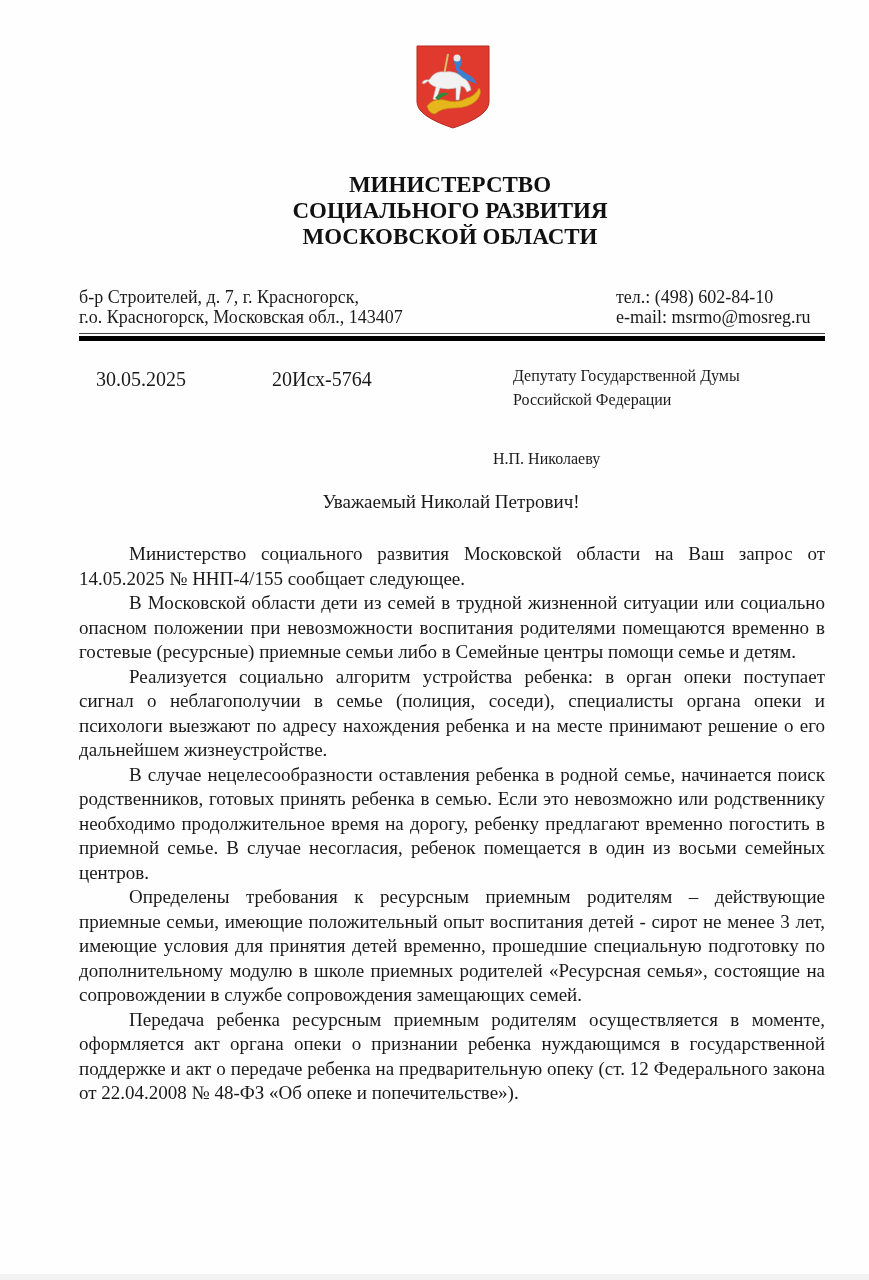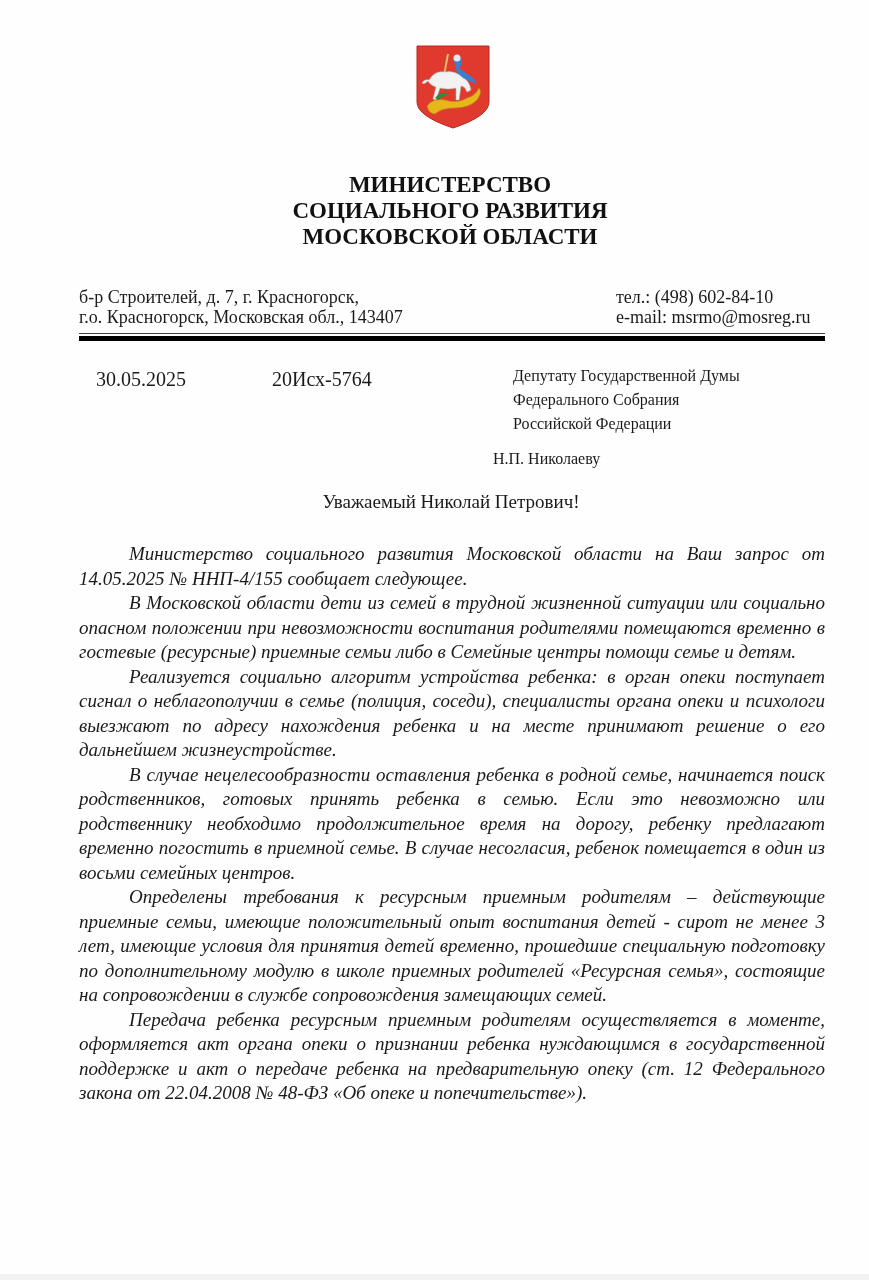--- a/index.html
+++ b/index.html
@@ -18,21 +18,21 @@
   .rule-thick { position:absolute; left:79px; width:746px; top:336px; height:5px; background:#000; }
   .date { position:absolute; left:96px; top:368px; font-size:20px; }
   .regnum { position:absolute; left:272px; top:368px; font-size:20px; }
   .addressee { position:absolute; left:493px; top:364px; font-size:16px; line-height:24px;margin-left:20px; }
   .addressee-name { position:absolute; left:493px; top:450px; font-size:16px; }
   .salutation { position:absolute; left:0; width:902px; top:491px; text-align:center; font-size:19px; }
   .body {
     position:absolute; left:79px; width:746px; top:542px;
     font-size:19px; line-height:24.5px; text-align:justify;
   }
-  .body p { margin:0; text-indent:50px; text-align:justify; text-align-last:left;font-style:italic; }
+  .body p { margin:0; text-indent:50px; text-align:justify; text-align-last:left; }
   .bottom-bar { position:absolute; left:0; right:0; top:1274px; height:6px; background:#f2f2f2; }
 </style>
 </head>
 <body>
 
 <div class="emblem">
   <svg width="80" height="90" viewBox="0 0 80 90">
     <path d="M4 4 H76 V60 Q76 74 40 86 Q4 74 4 60 Z" fill="#e03a2f" stroke="#b42a22" stroke-width="1"></path>
     <path d="M34 12 L36 12 L30 44 L28 44 Z" fill="#d9c06a"></path>
     <path d="M40 16 q4 -4 8 0 q2 6 -2 10 l8 6 q6 2 10 10 l-10 -4 l-6 6 z" fill="#3a7fd0"></path>
@@ -60,21 +60,20 @@
 </div>
 
 <div class="rule-thin"></div>
 <div class="rule-thick"></div>
 
 <div class="date">30.05.2025</div>
 <div class="regnum">20Исх-5764</div>
 
 <div class="addressee">
   <div>Депутату Государственной Думы</div>
-  <div>Федерального Собрания</div>
   <div>Российской Федерации</div>
 </div>
 <div class="addressee-name">Н.П. Николаеву</div>
 
 <div class="salutation">Уважаемый Николай Петрович!</div>
 
 <div class="body">
   <p>Министерство социального развития Московской области на Ваш запрос от 14.05.2025 № ННП-4/155 сообщает следующее.</p>
   <p>В Московской области дети из семей в трудной жизненной ситуации или социально опасном положении при невозможности воспитания родителями помещаются временно в гостевые (ресурсные) приемные семьи либо в Семейные центры помощи семье и детям.</p>
   <p>Реализуется социально алгоритм устройства ребенка: в орган опеки поступает сигнал о неблагополучии в семье (полиция, соседи), специалисты органа опеки и психологи выезжают по адресу нахождения ребенка и на месте принимают решение о его дальнейшем жизнеустройстве.</p>

